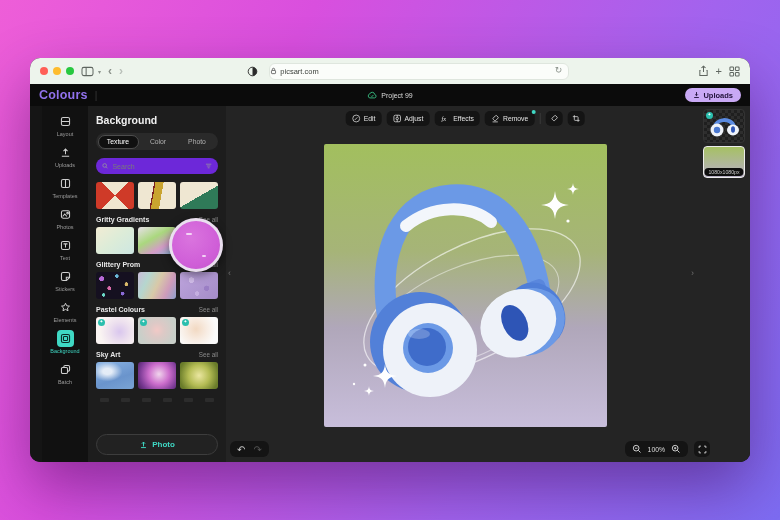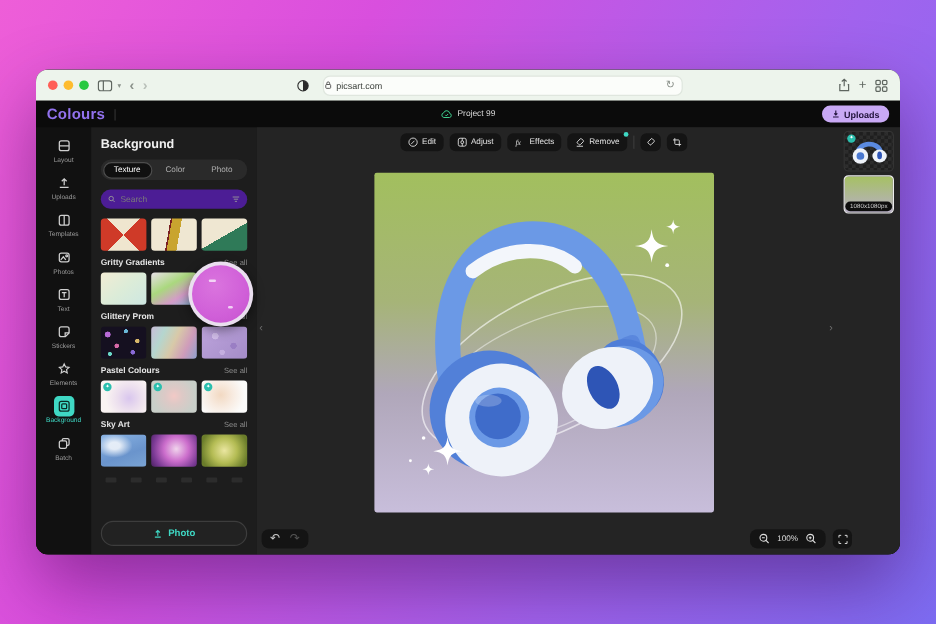--- a/index.html
+++ b/index.html
@@ -26,37 +26,37 @@
 
   
   .app { position:absolute; top:26px; left:0; right:0; bottom:0; display:flex; flex-direction:column; background:#151515; }
   .app-header { height:22px; background:#0b0b0b; display:flex; align-items:center; padding:0 9px; position:relative; flex:0 0 auto; }
   .logo { color:#9272ee; font-weight:bold; font-size:12.5px; letter-spacing:.2px; }
   .logo-div { color:#3a3a3a; font-size:10px; margin-left:7px; }
   .project { position:absolute; left:50%; transform:translateX(-50%); display:flex; align-items:center; gap:4px; font-size:7px; color:#dcdcdc; }
   .export-btn { margin-left:auto; background:#c9a9f5; border-radius:9px; height:14px; padding:0 8px;
     display:flex; align-items:center; gap:3px; font-size:7.5px; font-weight:bold; color:#20123a; }
 
-  .app-body { flex:1; display:flex; min-height:0; }
+  .app-body { flex:1; display:flex; min-height:0;padding-left:12px; }
 
   
   .rail { width:46px; background:#111111; padding-top:3px; display:flex; flex-direction:column; align-items:center; flex:0 0 auto; }
   .rail-item { display:flex; flex-direction:column; align-items:center; gap:1px; padding:3.5px 0; width:100%; cursor:pointer; }
   .rail-icon-wrap { width:17px; height:17px; border-radius:4px; display:flex; align-items:center; justify-content:center; color:#cfcfcf; }
   .rail-label { font-size:5.5px; color:#9b9b9b; }
   .rail-item.active .rail-icon-wrap { background:#3fd8c4; color:#0c2a26; }
   .rail-item.active .rail-label { color:#3fd8c4; }
 
   
   .panel { width:138px; background:#1d1d1d; padding:8px 8px 7px; display:flex; flex-direction:column; flex:0 0 auto; }
   .panel-title { font-size:10.5px; font-weight:bold; color:#f0f0f0; margin-bottom:7px; }
   .tabs { background:#2a2a2a; border-radius:10px; height:17px; display:flex; padding:1.5px; margin-bottom:8px; }
   .tab { flex:1; display:flex; align-items:center; justify-content:center; font-size:6.8px; color:#b0b0b0; border-radius:8px; cursor:pointer; }
   .tab.active { background:#101010; border:1px solid #4d4d4d; color:#ffffff; }
-  .search { height:16px; background:#4c1d95; border-radius:8px; display:flex; align-items:center; padding:0 6px; gap:4px; margin-bottom:8px; }
+  .search { height:16px; background:#6d28d9; border-radius:8px; display:flex; align-items:center; padding:0 6px; gap:4px; margin-bottom:8px; }
   .search input { background:transparent; border:none; outline:none; color:#cccccc; font-size:7px; width:100%; font-family:inherit; }
   .search input::placeholder { color:#7a7a7a; }
   .sec-head { display:flex; justify-content:space-between; align-items:baseline; margin:0 0 4px; }
   .sec-title { font-size:7px; font-weight:bold; color:#e6e6e6; }
   .see-all { font-size:6.3px; color:#8a8a8a; cursor:pointer; }
   .thumb-row { display:flex; gap:4px; margin-bottom:7px; position:relative; }
   .thumb { flex:1; height:27px; border-radius:3px; position:relative; cursor:pointer; }
   .pbadge { position:absolute; top:2px; left:2px; width:7px; height:7px; border-radius:50%; background:#2bbfae;
     color:#ffffff; font-size:4.5px; display:flex; align-items:center; justify-content:center; line-height:1; }
   .loupe { position:absolute; width:54px; height:54px; border-radius:50%; border:3px solid rgba(235,230,240,.95);

